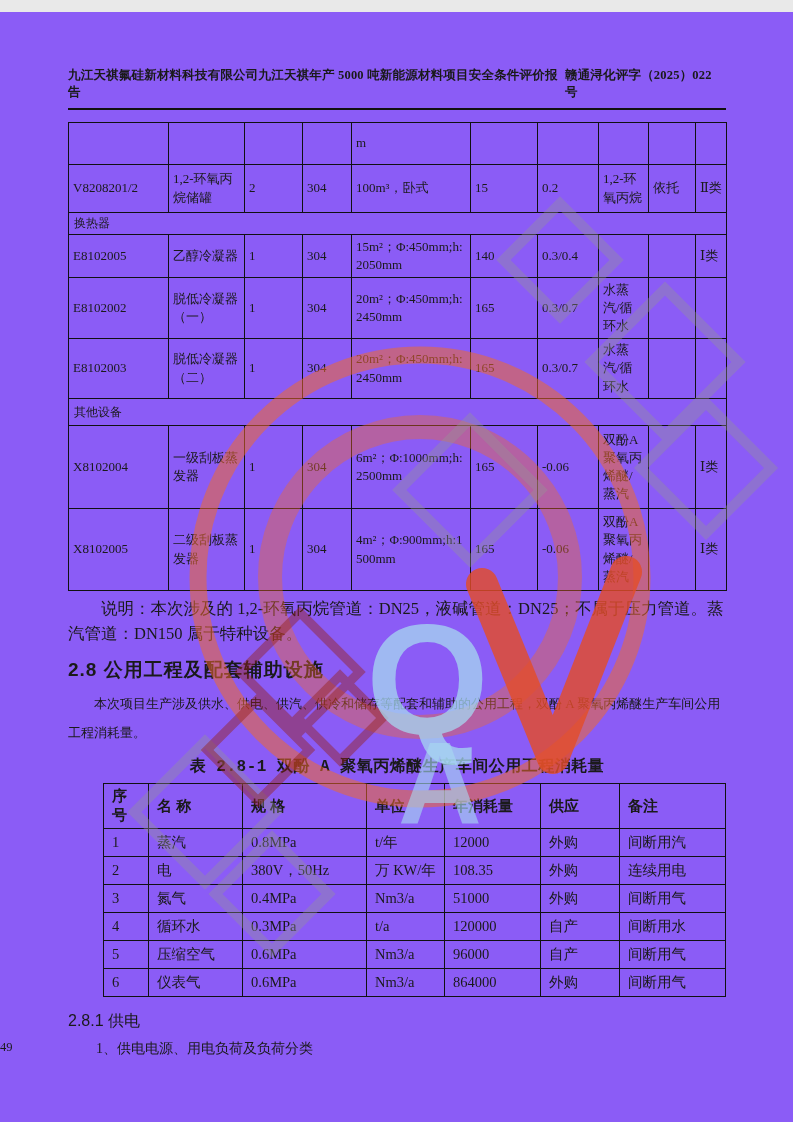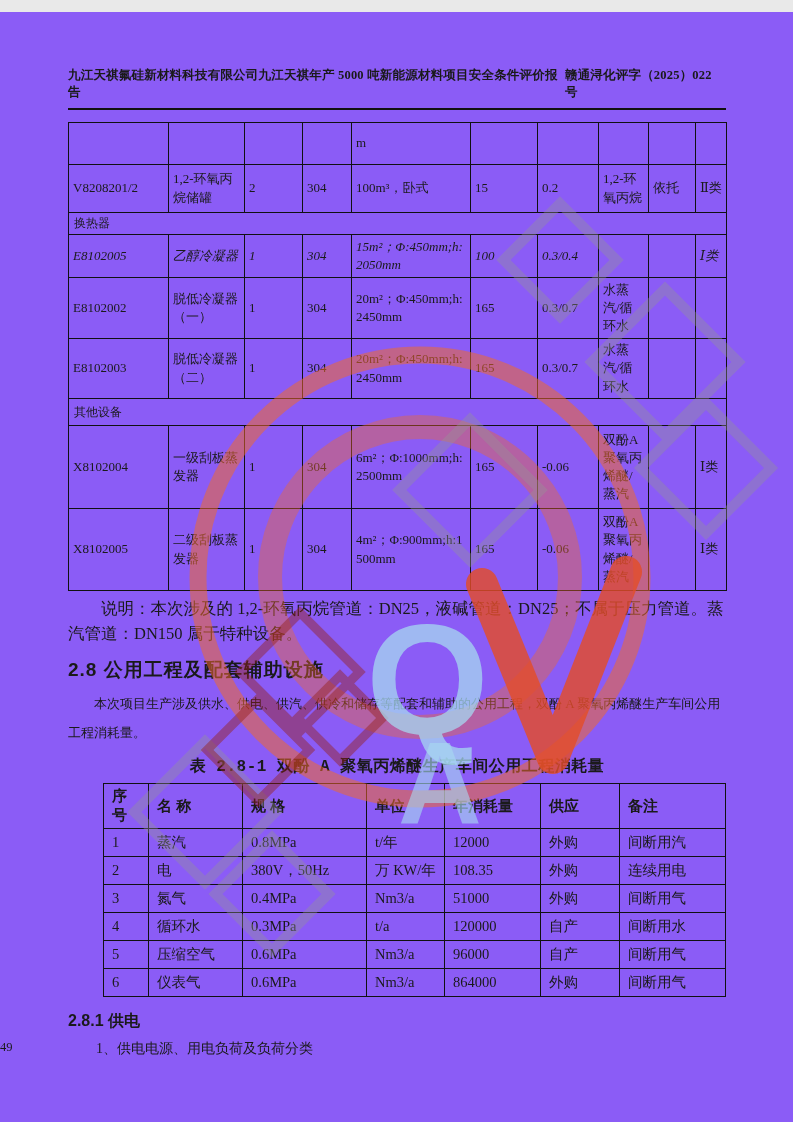--- a/index.html
+++ b/index.html
@@ -22,21 +22,21 @@
   table { border-collapse:collapse; width:100%; }
   .equip { margin-top:12px; table-layout:fixed; }
   .equip td {
     border:1px solid #111; font-size:13px; line-height:1.4;
     padding:2px 4px; vertical-align:middle; word-break:break-all;
   }
   .equip td.sec { font-size:12px; padding:2px 5px; word-break:keep-all; }
   .equip tbody tr:nth-child(1){height:42px;}
   .equip tbody tr:nth-child(2){height:48px;}
   .equip tbody tr:nth-child(3){height:22px;}
-  .equip tbody tr:nth-child(4){height:43px;font-style:italic;}
+  .equip tbody tr:nth-child(4){height:43px;}
   .equip tbody tr:nth-child(5){height:61px;}
   .equip tbody tr:nth-child(6){height:60px;}
   .equip tbody tr:nth-child(7){height:27px;}
   .equip tbody tr:nth-child(8){height:83px;}
   .equip tbody tr:nth-child(9){height:82px;}
 
   .note { margin-top:5px; font-size:16.5px; line-height:25px; text-indent:2em; }
 
   .h2 {
     margin-top:11px; font-size:19px; font-weight:bold;
@@ -54,21 +54,21 @@
     border:1px solid #111; font-size:14.5px; text-align:left;
     padding:3px 8px; vertical-align:middle; font-weight:normal;
   }
   .util thead th {
     font-weight:bold; font-family:"Liberation Sans","DejaVu Sans",sans-serif;
     height:29px; font-size:15px;
   }
   .util tbody tr { height:28px; }
 
   .h3 {
-    margin-top:14px; font-size:16px; font-weight:bold;
+    margin-top:14px; font-size:16px; font-weight:normal;
     font-family:"Liberation Sans","DejaVu Sans",sans-serif;
   }
   .list-line { margin-top:8px; font-size:14px; text-indent:2em; }
 
   .page-num {
     position:absolute; left:0; right:0; top:1028px; text-align:left;
     font-size:12.5px;
   }
 
   
@@ -126,21 +126,21 @@
           </tr>
           <tr>
             <td colspan="10" class="sec">换热器</td>
           </tr>
           <tr>
             <td>E8102005</td>
             <td>乙醇冷凝器</td>
             <td>1</td>
             <td>304</td>
             <td>15m²；Φ:450mm;h:2050mm</td>
-            <td>100</td>
+            <td>140</td>
             <td>0.3/0.4</td>
             <td></td>
             <td></td>
             <td>Ⅰ类</td>
           </tr>
           <tr>
             <td>E8102002</td>
             <td>脱低冷凝器（一）</td>
             <td>1</td>
             <td>304</td>

